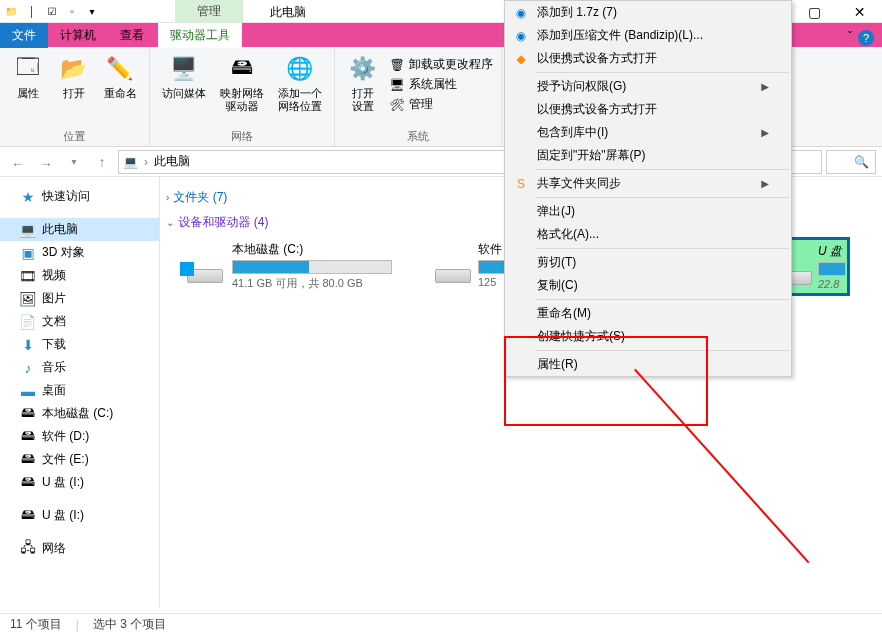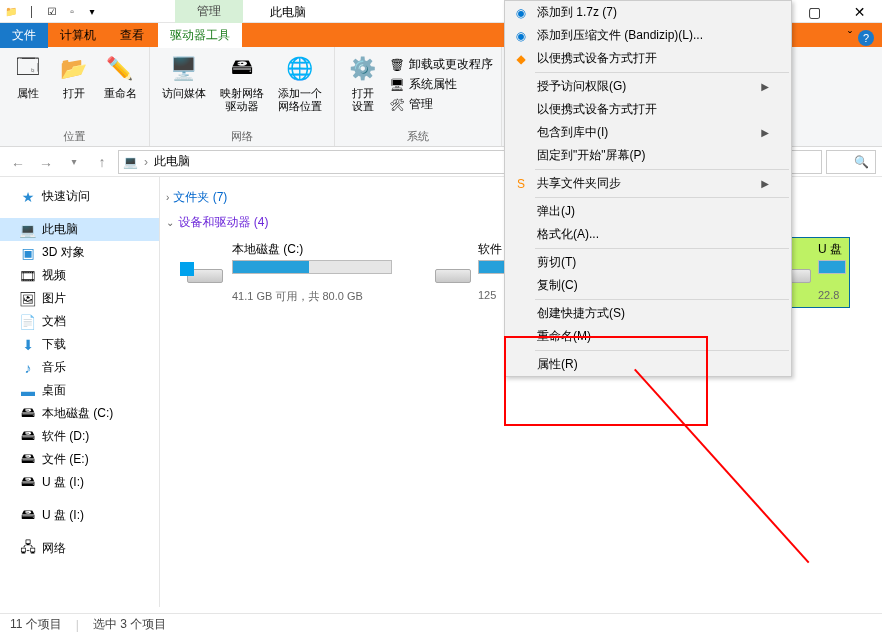--- a/index.html
+++ b/index.html
@@ -8,21 +8,21 @@
 
 .titlebar { height: 23px; background: #fff; display: flex; align-items: center; padding-left: 4px; border-bottom: 1px solid #e5e5e5; }
 .qat { display: flex; gap: 4px; align-items: center; }
 .qat-icon { width: 16px; height: 16px; display: flex; align-items: center; justify-content: center; font-size: 10px; }
 .tab-manage { position: absolute; left: 175px; top: 0; background: #d7f0d7; color: #444; padding: 3px 22px; font-size: 12px; }
 .tab-thispc { position: absolute; left: 270px; top: 4px; font-size: 12px; }
 .wincontrols { position: absolute; right: 0; top: 0; display: flex; }
 .winbtn { width: 45px; height: 23px; display: flex; align-items: center; justify-content: center; font-size: 14px; }
 
 
-.ribbon-tabs { height: 24px; background: #f97316; display: flex; align-items: center; }
+.ribbon-tabs { height: 24px; background: #ec4899; display: flex; align-items: center; }
 .rtab { padding: 4px 12px; font-size: 12px; }
 .rtab.active { background: #1979ca; color: #fff; }
 .rtab.green-text { color: #1a7c1a; background: #fff; }
 .ribbon-min { position: absolute; right: 30px; top: 30px; font-size: 12px; }
 .help-icon { position: absolute; right: 8px; top: 30px; width: 16px; height: 16px; border-radius: 50%; background: #1979ca; color: #fff; display: flex; align-items: center; justify-content: center; font-size: 11px; }
 
 
 .ribbon { height: 100px; background: #f5f6f7; border-bottom: 1px solid #dadada; display: flex; }
 .rgroup { border-right: 1px solid #e1e1e1; display: flex; flex-direction: column; align-items: center; padding: 4px 8px 2px; }
 .rgroup-items { display: flex; gap: 6px; }
@@ -46,29 +46,29 @@
 .side-item.selected { background: #cde8ff; }
 .side-item .sicon { width: 16px; height: 16px; display: flex; align-items: center; justify-content: center; font-size: 14px; }
 .side-gap { height: 10px; }
 
 .content { flex: 1; padding: 10px 6px; position: relative; }
 .section-header { display: flex; align-items: center; gap: 4px; color: #444; padding: 2px 0 6px; }
 .section-header .chev { font-size: 10px; color: #666; }
 .section-header .sh-label { color: #333; text-align: center; }
 .drives { display: flex; flex-wrap: wrap; gap: 14px 10px; padding-left: 14px; }
 .drive { width: 240px; display: flex; gap: 6px; padding: 4px; }
-.drive.selected { background: #bef264; border: 1px solid #0369a1; padding: 3px; }
+.drive.selected { background: #86efac; border: 3px solid #0369a1; padding: 3px; font-style: italic; }
 .drive-icon { width: 42px; height: 42px; display: flex; align-items: flex-end; justify-content: center; }
 .disk-body { width: 36px; height: 14px; background: linear-gradient(#eaeaea,#c9c9c9); border: 1px solid #aaa; border-radius: 2px; position: relative; }
 .disk-body.win::before { content:""; position:absolute; left:-8px; top:-8px; width:14px; height:14px; background:#00a2ed; }
 .drive-info { flex: 1; }
 .drive-name { font-size: 12px; padding-bottom: 2px; }
 .drive-bar { width: 160px; height: 14px; border: 1px solid #bcbcbc; background: #e6e6e6; position: relative; }
 .drive-fill { height: 100%; background: #26a0da; }
-.drive-sub { font-size: 11px; color: #666; padding-top: 15px; }
+.drive-sub { font-size: 11px; color: #666; padding-top: 2px; }
 
 
 .ctxmenu { position: absolute; left: 504px; top: 0; width: 288px; background: #f2f2f2; border: 1px solid #cccccc; box-shadow: 2px 2px 4px rgba(0,0,0,.2); }
 .ctx-item { display: flex; align-items: center; height: 23px; padding: 0 22px 0 32px; position: relative; font-size: 12px; }
 .ctx-item .ctx-icon { position: absolute; left: 8px; width: 16px; height: 16px; display: flex; align-items: center; justify-content: center; font-size: 12px; }
 .ctx-item .ctx-arrow { margin-left: auto; color: #555; font-size: 10px; }
 .ctx-sep { height: 1px; background: #d7d7d7; margin: 2px 2px 2px 30px; }
 
 
 .redbox { position: absolute; border: 2px solid #ff0000; pointer-events: none; }
@@ -359,24 +359,24 @@
     </div>
   <div class="ctx-sep"></div>
   <div class="ctx-item">
       <span>剪切(T)</span>
     </div>
   <div class="ctx-item">
       <span>复制(C)</span>
     </div>
   <div class="ctx-sep"></div>
   <div class="ctx-item">
+      <span>重命名(M)</span>
+    </div>
+  <div class="ctx-item">
       <span>创建快捷方式(S)</span>
-    </div>
-  <div class="ctx-item">
-      <span>重命名(M)</span>
     </div>
   <div class="ctx-sep"></div>
   <div class="ctx-item">
       <span>属性(R)</span>
     </div>
 </div>
 
 <div class="redbox" style="left:504px; top:336px; width:204px; height:90px"></div>
 <div class="redline" style="left:634px; top:370px; height:260px; transform:rotate(-42deg)"></div>
 

